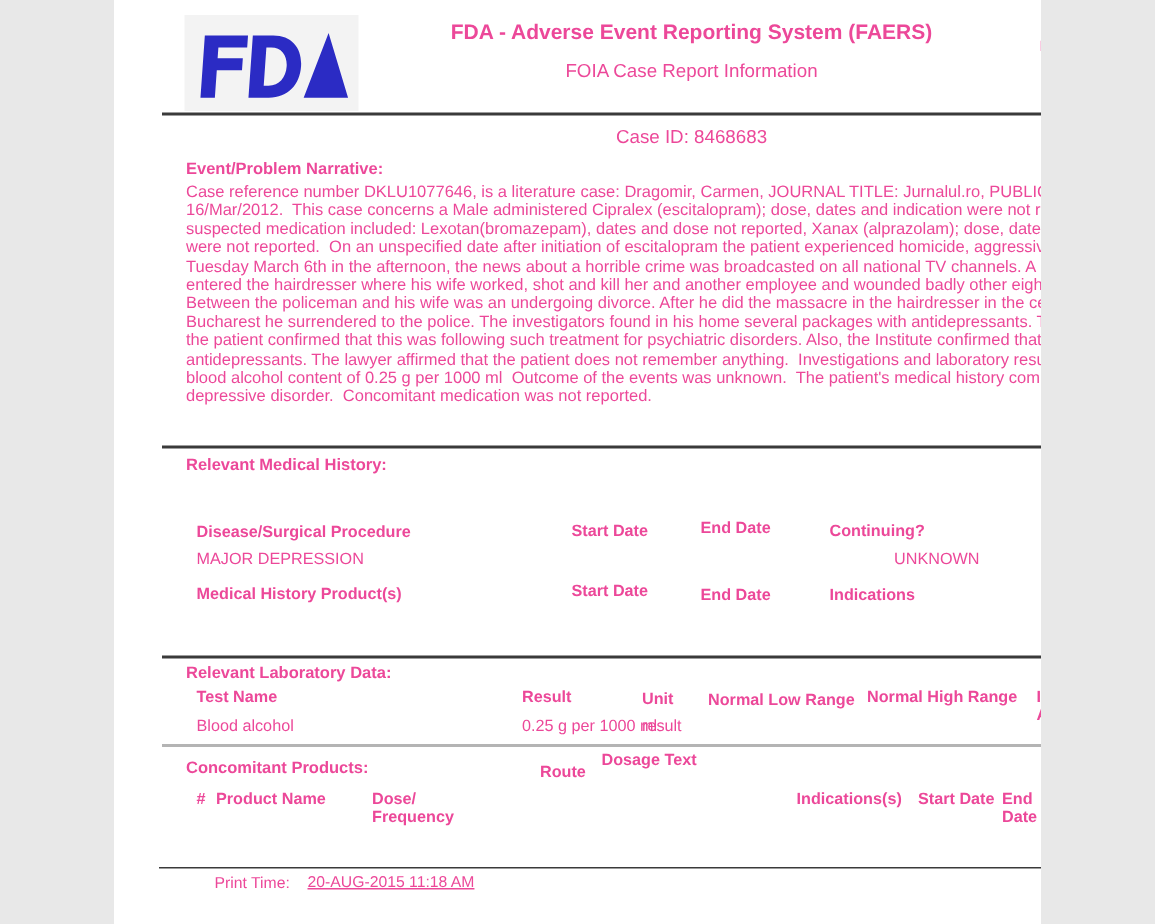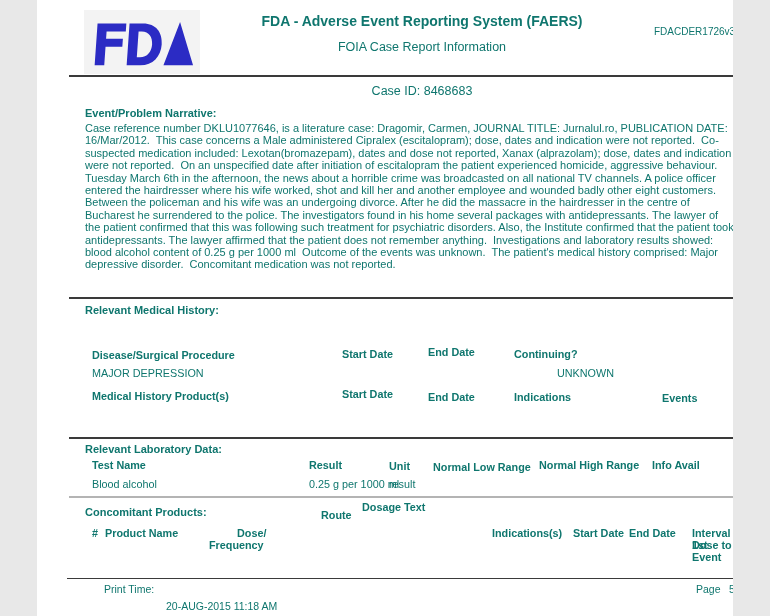--- a/index.html
+++ b/index.html
@@ -1,19 +1,19 @@
 <!DOCTYPE html>
 <html><head>
 <meta charset="utf-8">
 <style>
   html,body { margin:0; padding:0; background:#e8e8e8; }
   .page {
-    position:relative; width:696px; height:616px; margin:0 auto;
+    position:relative; width:618px; height:616px; margin:0 auto;
     background:#ffffff; font-family:"Liberation Sans", sans-serif;
-    color:#0f766e; overflow:hidden;
+    color:#ec4899; overflow:hidden;
   }
   .abs { position:absolute; }
   .b { font-weight:bold; }
   .t11 { font-size:11px; line-height:12px; }
   .rule { position:absolute; }
   .rule.dark { background:#3a3a3a; }
   .rule.gray { background:#b4b4b4; }
   .logo-box {
     position:absolute; left:47px; top:10px; width:116px; height:64px;
     background:#f3f3f3; display:flex; align-items:center; justify-content:center;
@@ -92,32 +92,32 @@
   <div class="cell" style="left:55px; top:478px;">Blood alcohol</div>
   <div class="cell" style="left:272px; top:478px;">0.25 g per 1000 ml</div>
   <div class="cell" style="left:352px; top:478px;">result</div>
 
   <div class="rule gray" style="left:32px; top:496px; width:734px; height:2px;"></div>
 
   <div class="abs b t11" style="left:48px; top:506px;">Concomitant Products:</div>
 
   <div class="cell b" style="left:55px; top:527px;">#</div>
   <div class="cell b" style="left:68px; top:527px;">Product Name</div>
-  <div class="cell b" style="left:172px; top:527px;margin-left:28px;">Dose/</div>
+  <div class="cell b" style="left:172px; top:527px;">Dose/</div>
   <div class="cell b" style="left:172px; top:539px;">Frequency</div>
   <div class="cell b" style="left:248px; top:509px;margin-left:36px;">Route</div>
   <div class="cell b" style="left:325px; top:501px;">Dosage Text</div>
   <div class="cell b" style="left:455px; top:527px;">Indications(s)</div>
   <div class="cell b" style="left:536px; top:527px;">Start Date</div>
   <div class="cell b" style="left:592px; top:527px;">End Date</div>
   <div class="cell b" style="left:655px; top:527px;">Interval 1st</div>
   <div class="cell b" style="left:655px; top:539px;">Dose to Event</div>
 
   <div class="rule dark" style="left:30px; top:578px; width:736px; height:1px;"></div>
 
   <div class="footer-text" style="left:30px; top:583px;">Print Time:</div>
-  <div class="footer-text" style="left:92px; top:600px;">20-AUG-2015 11:18 AM</div>
+  <div class="footer-text" style="left:92px; top:582px;text-decoration:underline;">20-AUG-2015 11:18 AM</div>
   <div class="footer-text" style="left:622px; top:583px;">Page</div>
   <div class="footer-text" style="left:655px; top:583px;">522</div>
   <div class="footer-text" style="left:686px; top:583px;">of</div>
   <div class="footer-text" style="left:706px; top:583px;">609</div>
 
 </div>
 
 </body></html>

